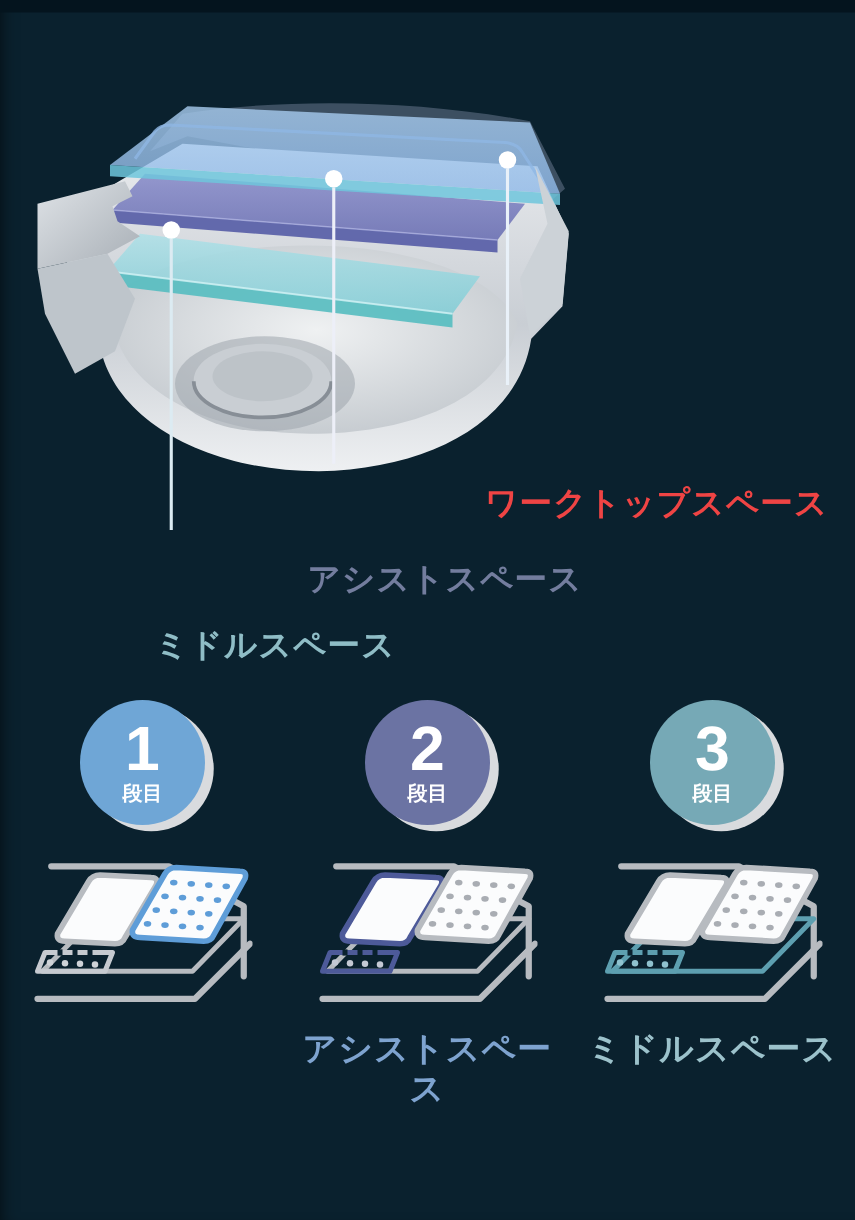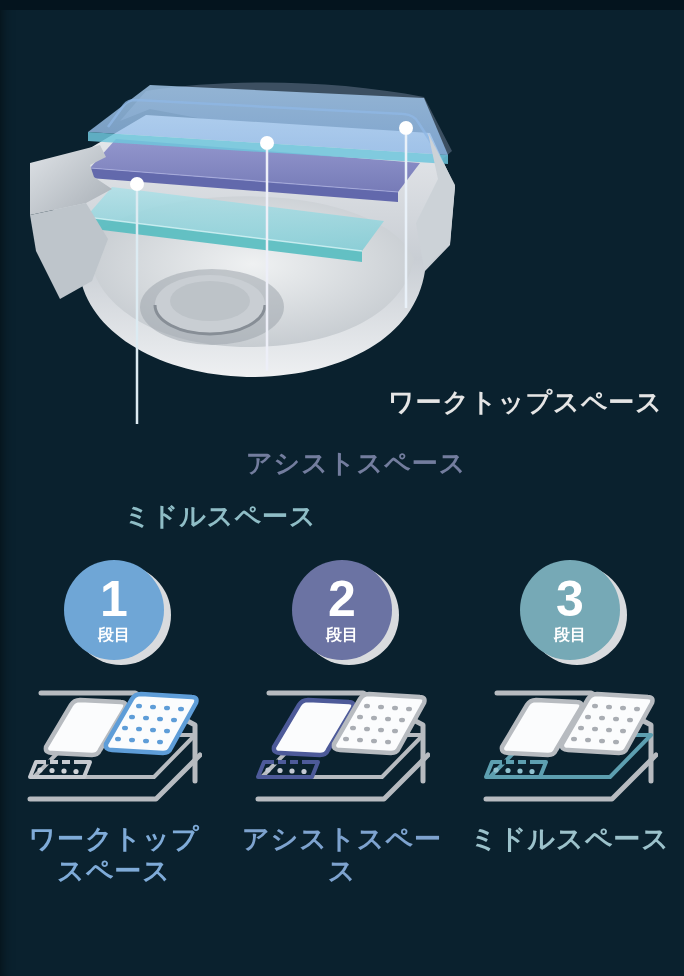--- a/index.html
+++ b/index.html
@@ -11,21 +11,21 @@
   }
   .top-band{position:absolute;top:0;left:0;width:684px;height:10px;background:#04141e;}
   .page-title{
     position:absolute;left:30px;top:24px;margin:0;
     font-size:30px;font-weight:700;color:#eff4f7;letter-spacing:1px;
   }
   
   .diagram{position:absolute;left:0;top:75px;width:684px;height:390px;}
   .diagram svg{display:block;}
   .layer-label{position:absolute;font-weight:700;font-size:26px;letter-spacing:1px;white-space:nowrap;}
-  .ll-worktop{left:388px;top:310px;color:#e5e5e5;}
+  .ll-worktop{left:388px;top:310px;color:#ef4444;}
   .ll-assist{left:246px;top:371px;color:#737d9e;}
   .ll-middle{left:124px;top:424px;color:#8fbdc6;}
   
   .steps-row{position:absolute;left:0;top:560px;width:684px;display:flex;}
   .step-col{width:228px;display:flex;flex-direction:column;align-items:center;}
   .badge{
     width:100px;height:100px;border-radius:50%;
     display:flex;flex-direction:column;align-items:center;justify-content:center;
     color:#fff;box-shadow:7px 5px 0 0 #d9dbde;
   }
@@ -184,22 +184,20 @@
             <ellipse class="rdot" cx="113" cy="43" rx="3" ry="2.3"></ellipse>
             <ellipse class="rdot" cx="127" cy="44" rx="3" ry="2.3"></ellipse>
             <ellipse class="rdot" cx="141" cy="45" rx="3" ry="2.3"></ellipse>
           <ellipse class="rdot" cx="92" cy="53" rx="3" ry="2.3"></ellipse>
             <ellipse class="rdot" cx="106" cy="54" rx="3" ry="2.3"></ellipse>
             <ellipse class="rdot" cx="120" cy="55" rx="3" ry="2.3"></ellipse>
             <ellipse class="rdot" cx="134" cy="56" rx="3" ry="2.3"></ellipse>
         </g>
         <path class="rail" d="M4,113 L130,113 L174,69"></path>
       </svg>
-      <div class="step-label">ワークトップ
-スペース</div>
     </div>
 
     <div class="step-col c2">
       <div class="badge">
         <div class="num">2</div>
         <div class="unit">段目</div>
       </div>
       <svg class="illu" viewBox="0 0 176 126" width="176" height="126">
         <path class="rail" d="M15,7 L109,7 L169,39 L169,95"></path>
         <path class="platform" d="M8,91 L128,91 L169,49 L49,49 Z"></path>

